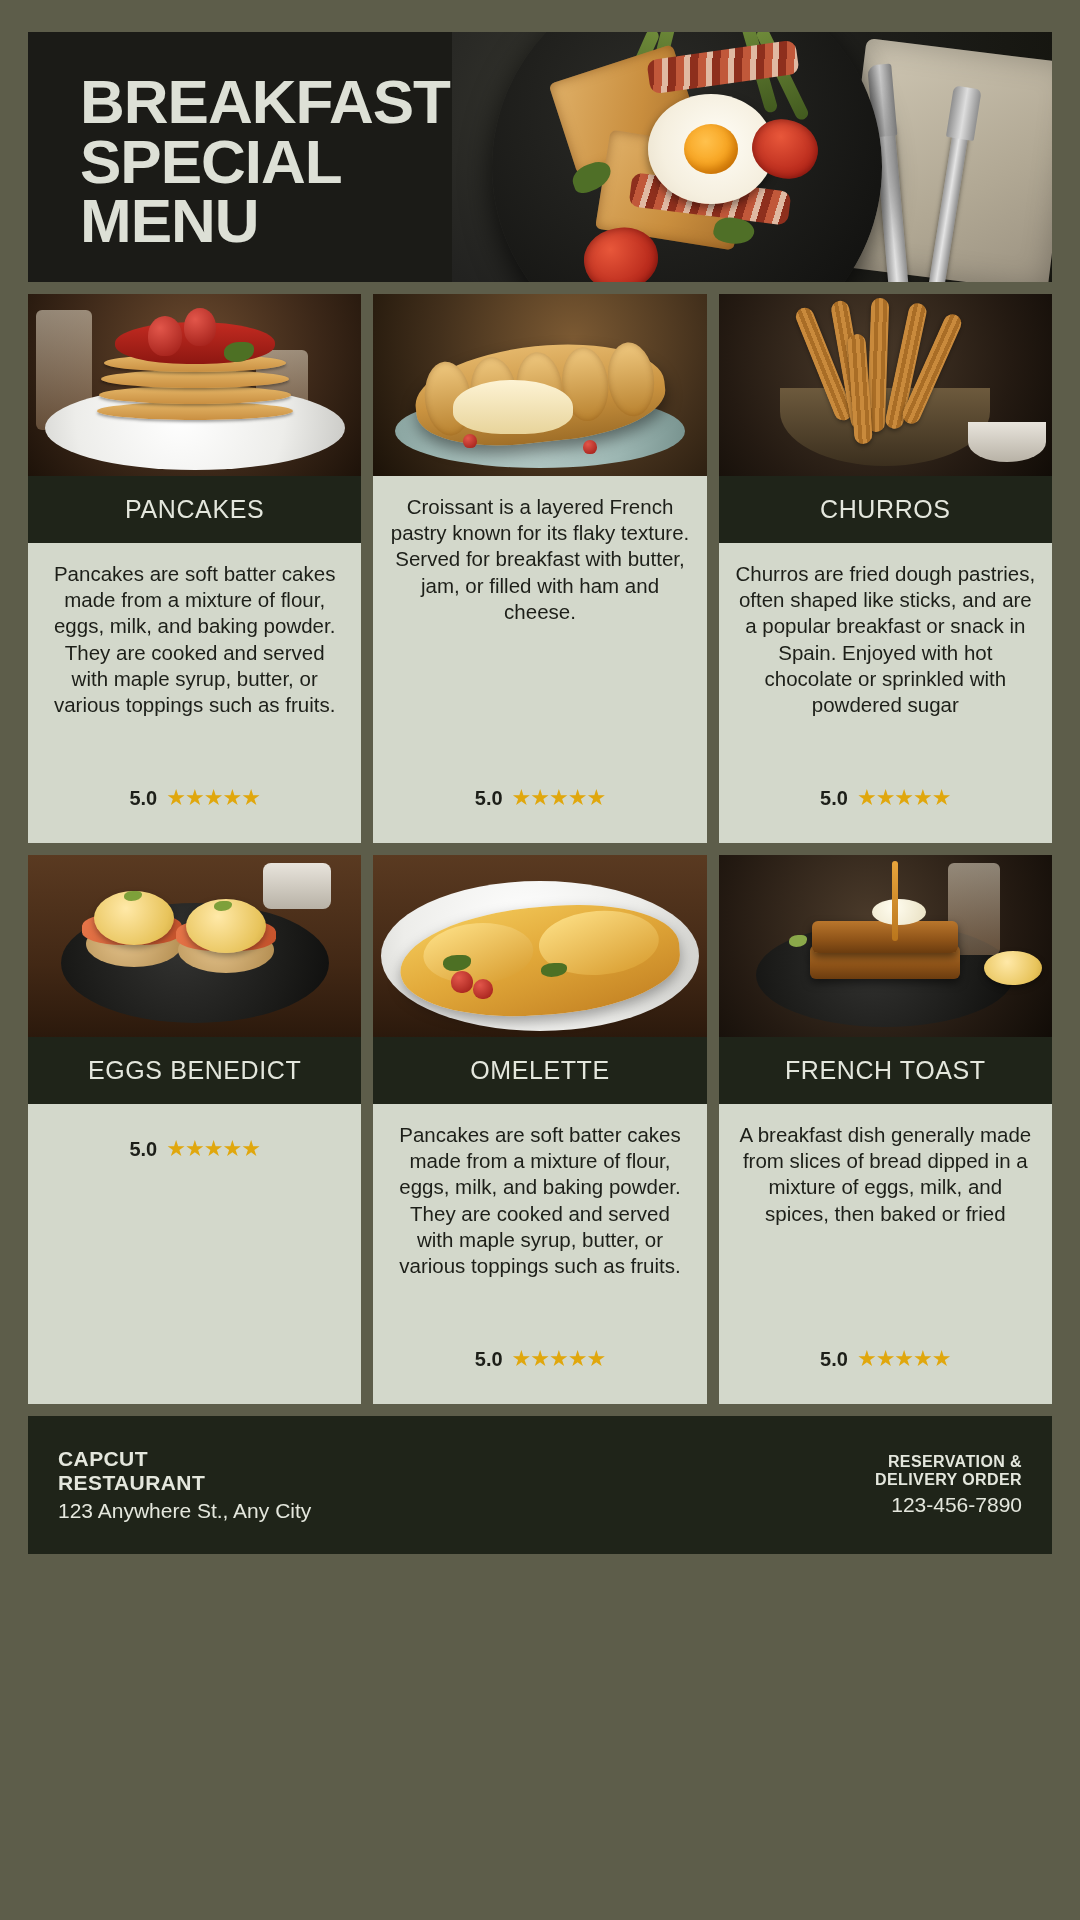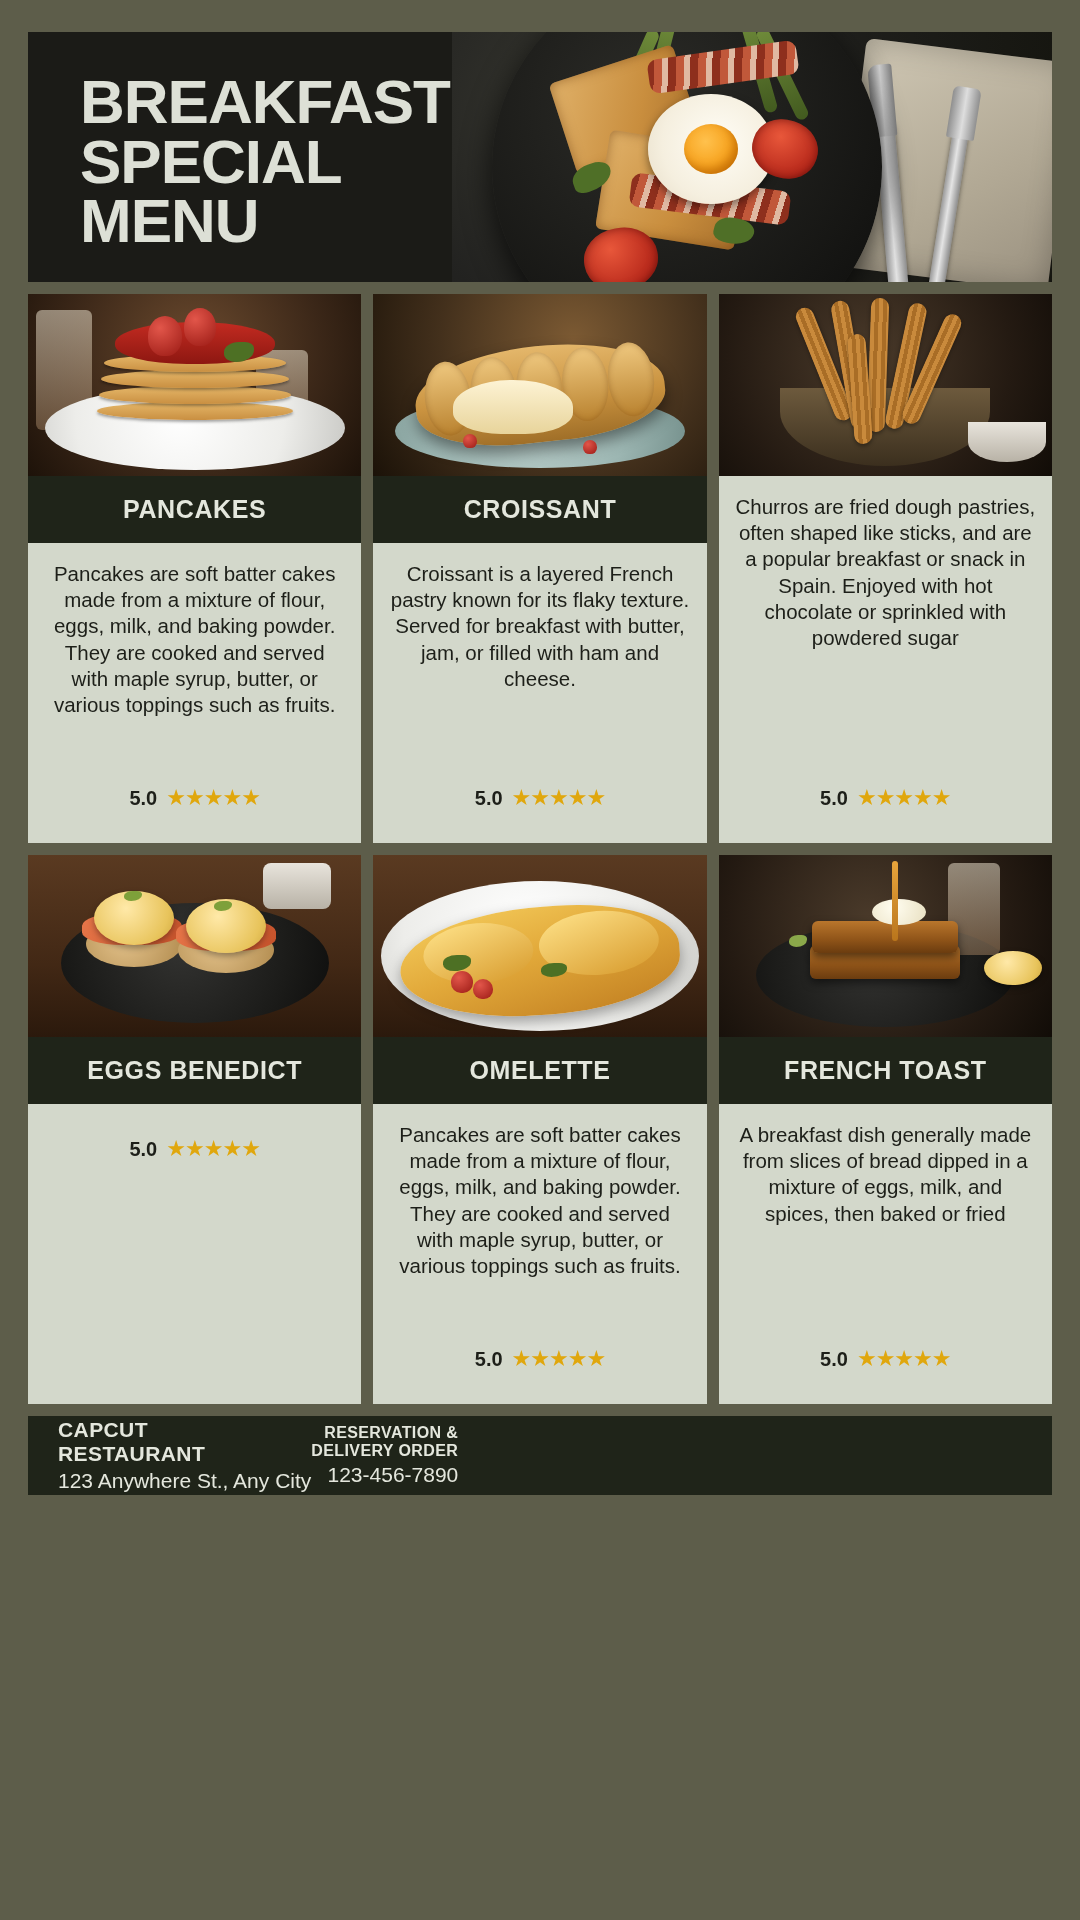--- a/index.html
+++ b/index.html
@@ -152,21 +152,21 @@
     height: 182px;
     position: relative;
     overflow: hidden;
     background: #3a2b20;
   }
   .card-name {
     background: #1f2419;
     color: #e4e7dd;
     text-align: center;
     font-size: 25px;
-    font-weight: bold;
+    font-weight: normal;
     letter-spacing: 0.6px;
     padding: 19px 8px;
     text-transform: uppercase;
   }
   .card-body {
     background: #d3d8cb;
     flex: 1;
     display: flex;
     flex-direction: column;
     justify-content: space-between;
@@ -306,24 +306,24 @@
   }
   .greens {
     position: absolute; border-radius: 50% 30% 60% 40%;
     background: #4d7024;
   }
 
   
   .footer {
     margin-top: 12px;
     background: #1f2419;
-    height: 79px;
+    height: 138px;
     display: flex;
     align-items: center;
-    justify-content: flex-start;
+    justify-content: space-between;
     padding: 16px 30px;
     color: #e4e7dd;
   }
   .f-left .f-name {
     font-size: 21px; font-weight: bold; line-height: 1.12; text-transform: uppercase;
     letter-spacing: .4px;
   }
   .f-left .f-addr { font-size: 21px; margin-top: 4px; }
   .f-right { text-align: right; }
   .f-right .f-res {
@@ -401,21 +401,20 @@
           <div class="croi-seg" style="left:10px;"></div>
           <div class="croi-seg" style="left:56px;"></div>
           <div class="croi-seg" style="left:102px;"></div>
           <div class="croi-seg" style="left:148px;"></div>
           <div class="croi-seg" style="left:194px;"></div>
         </div>
         <div class="cream" style="left:42%;top:86px;width:120px;height:54px;"></div>
         <div class="berry" style="left:90px;top:140px;width:14px;height:14px;"></div>
         <div class="berry" style="left:210px;top:146px;width:14px;height:14px;"></div>
       </div>
-      <div class="card-name">CROISSANT</div>
       <div class="card-body">
         <p class="card-desc">Croissant is a layered French pastry known for its flaky texture. Served for breakfast with butter, jam, or filled with ham and cheese.</p>
         <div class="rating">
           <span class="rating-score">5.0</span>
           <span class="stars">★★★★★</span>
         </div>
       </div>
     </div>
 
     <div class="card">
@@ -423,20 +422,21 @@
         <div class="scene bg-dark"></div>
         <div class="bowl" style="bottom:10px;width:210px;height:78px;"></div>
         <div class="bowl-sm" style="right:6px;bottom:14px;width:78px;height:40px;"></div>
         <div class="churro" style="left:96px;top:10px;height:120px;transform:rotate(-22deg);"></div>
         <div class="churro" style="left:122px;top:6px;height:130px;transform:rotate(-10deg);"></div>
         <div class="churro" style="left:150px;top:4px;height:134px;transform:rotate(2deg);"></div>
         <div class="churro" style="left:178px;top:8px;height:128px;transform:rotate(12deg);"></div>
         <div class="churro" style="left:204px;top:16px;height:118px;transform:rotate(24deg);"></div>
         <div class="churro" style="left:132px;top:40px;height:110px;transform:rotate(-4deg);"></div>
       </div>
+      <div class="card-name">CHURROS</div>
       <div class="card-body">
         <p class="card-desc">Churros are fried dough pastries, often shaped like sticks, and are a popular breakfast or snack in Spain. Enjoyed with hot chocolate or sprinkled with powdered sugar</p>
         <div class="rating">
           <span class="rating-score">5.0</span>
           <span class="stars">★★★★★</span>
         </div>
       </div>
     </div>
   </div>
 

